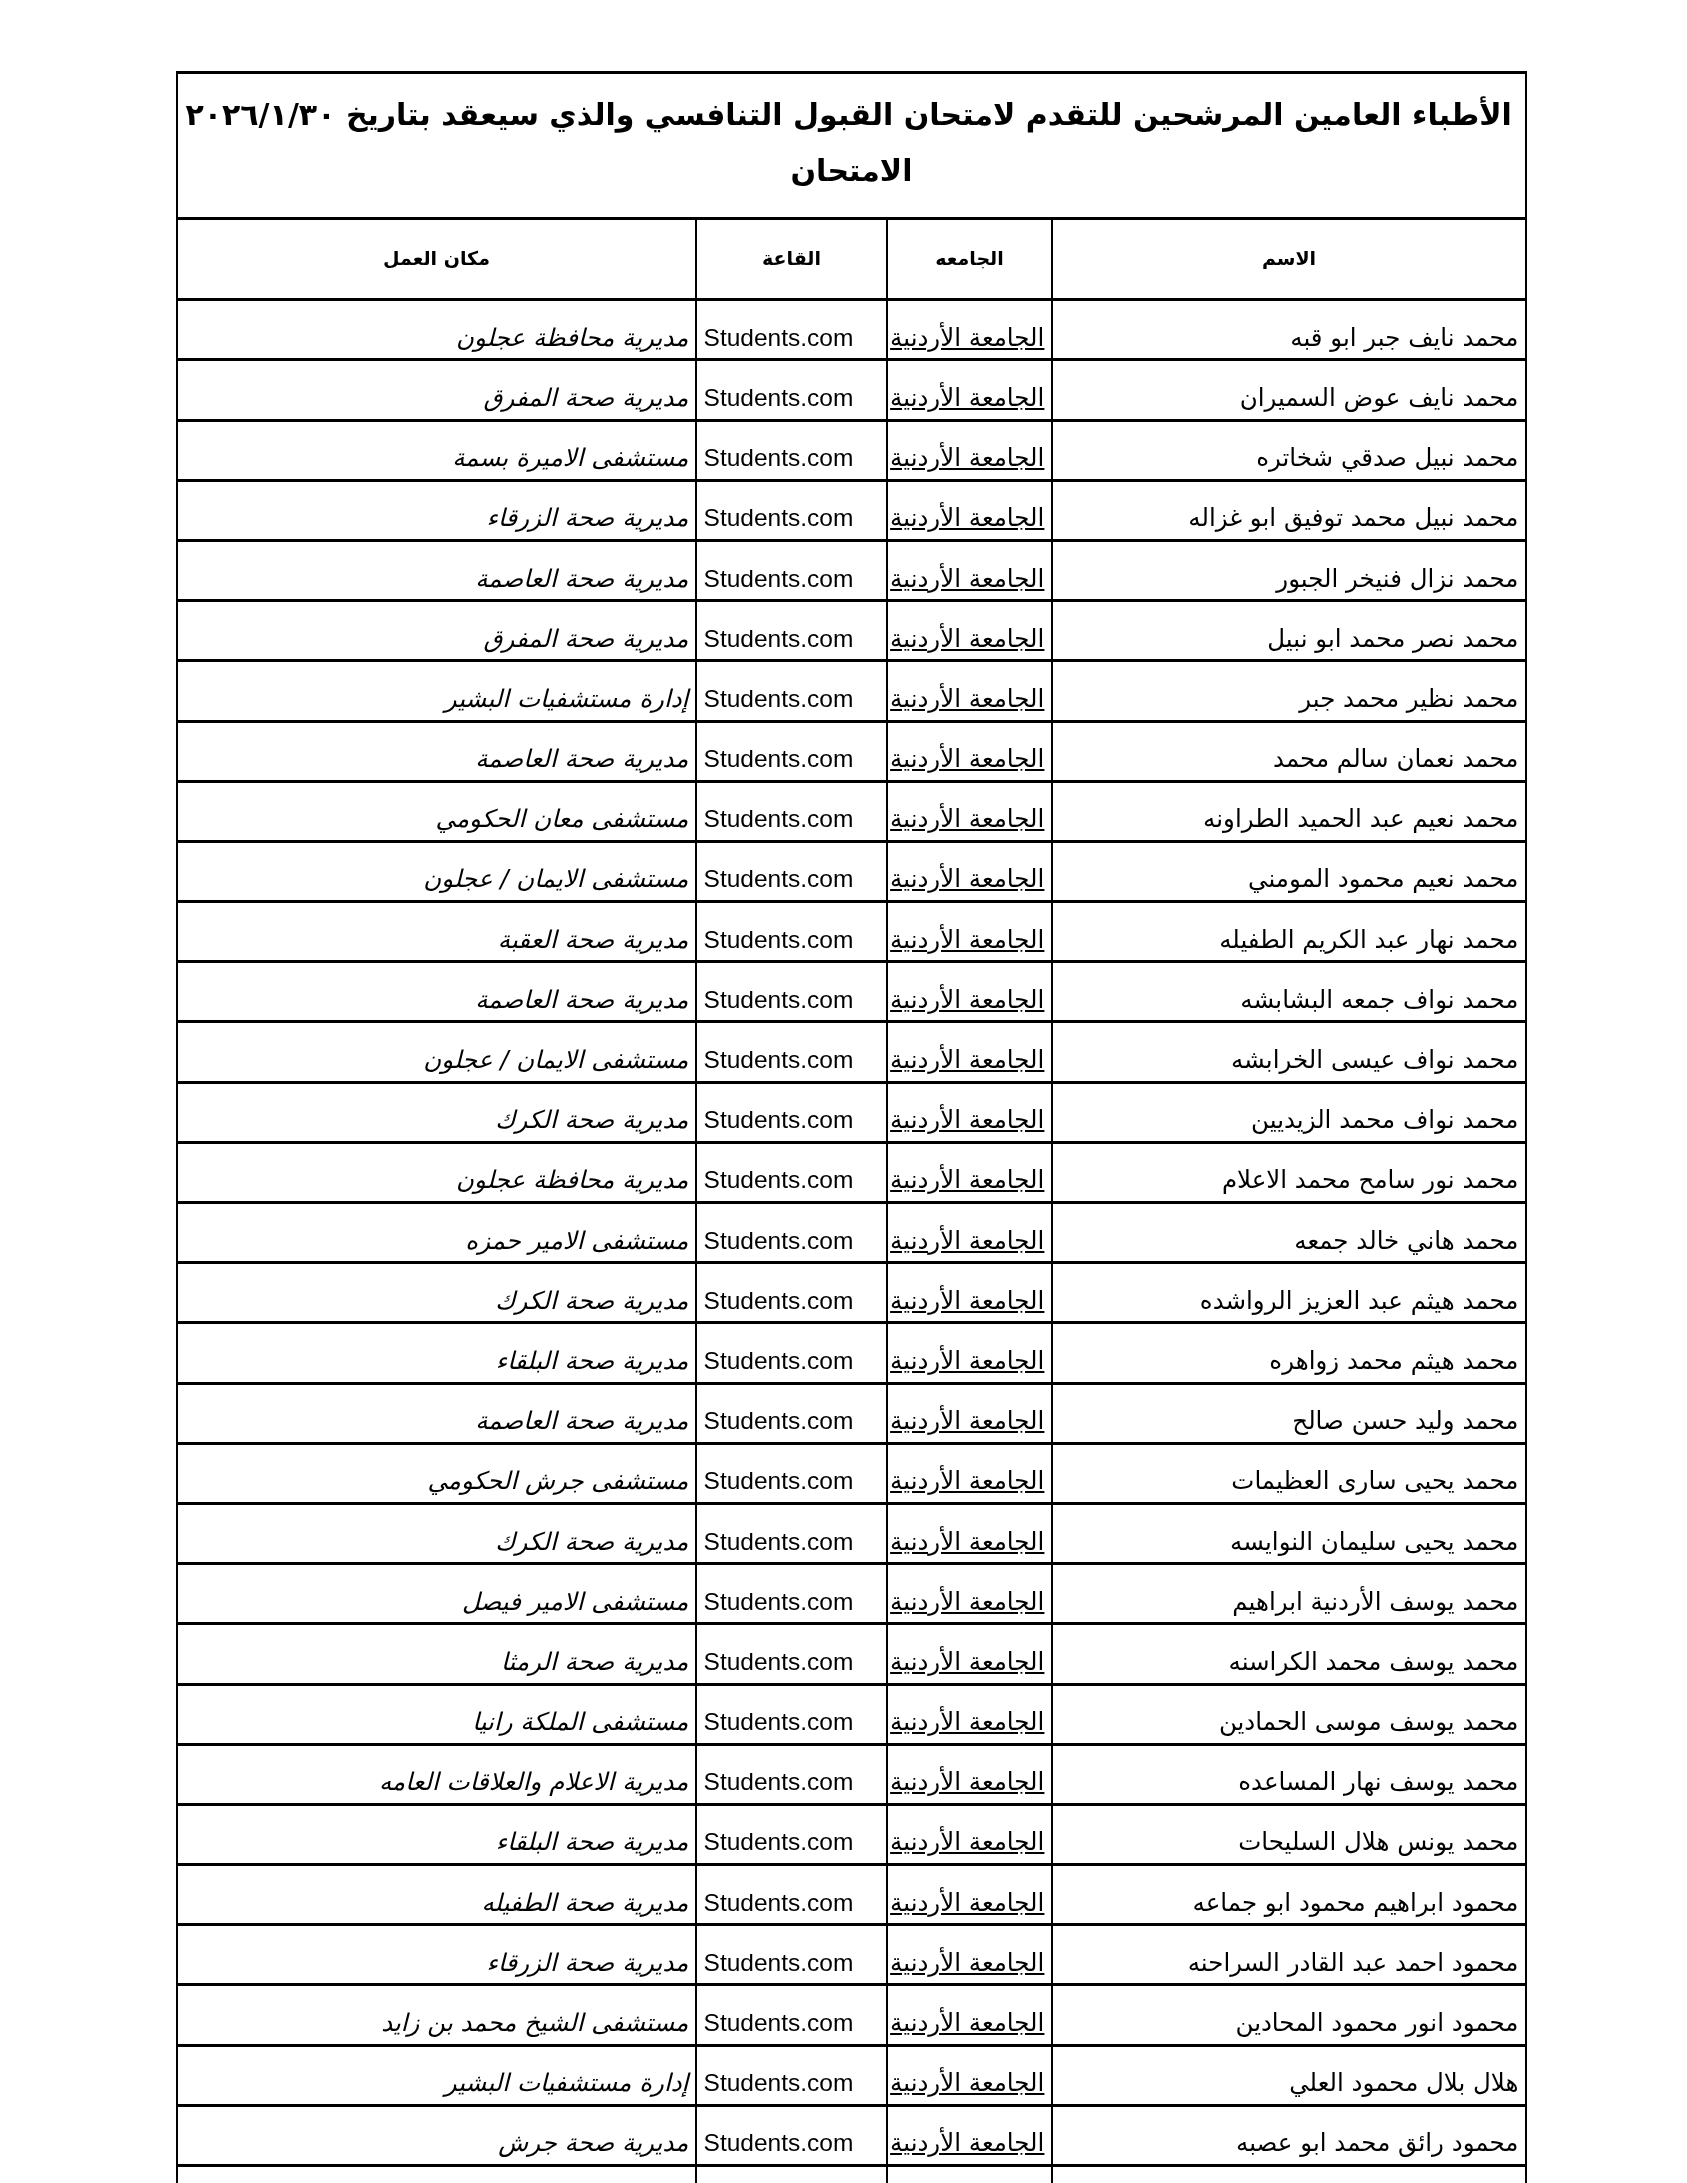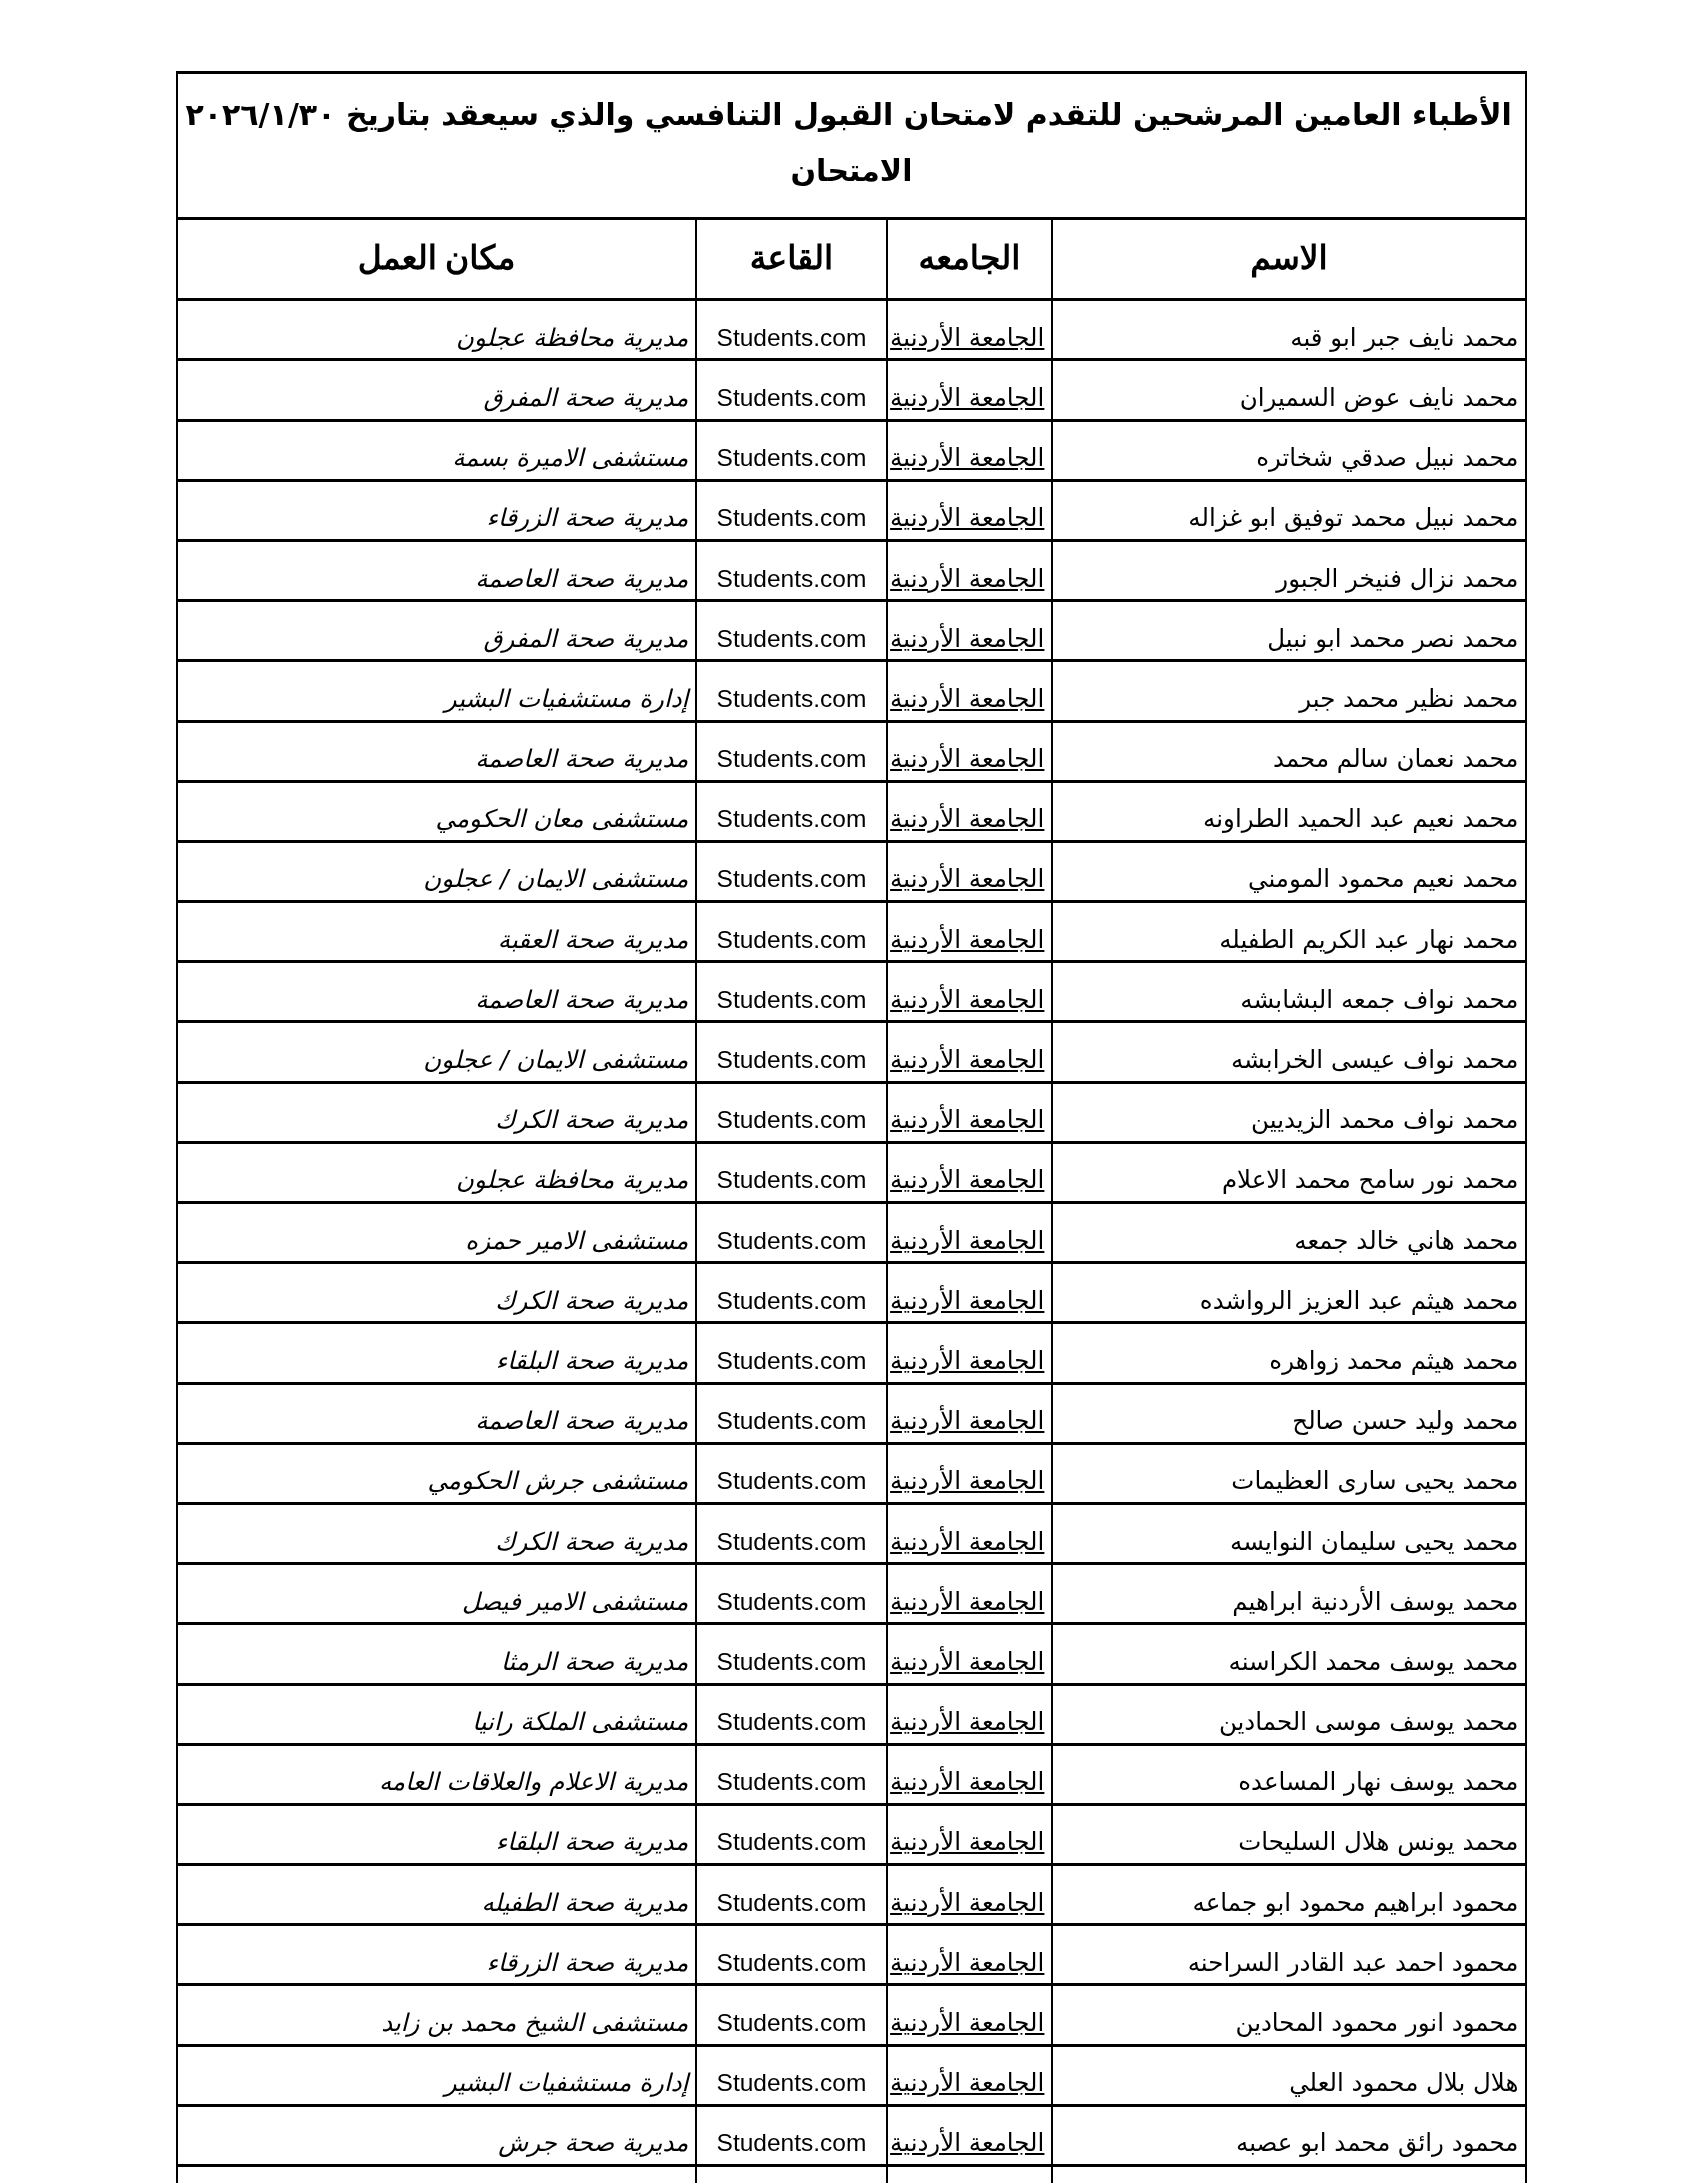--- a/index.html
+++ b/index.html
@@ -42,36 +42,35 @@
   .title-line {
     font-weight: bold;
     font-size: 30px;
     line-height: 56px;
     white-space: nowrap;
   }
   
   .header-row th {
     height: 62px;
     font-weight: bold;
-    font-size: 33px;
+    font-size: 19px;
     text-align: center;
     vertical-align: middle;
     padding: 6.6px 5.3px 9.3px 5.3px;
-    font-family: Liberation Serif, serif;
   }
   
   .doc-table tbody td {
     height: 48px;           
     vertical-align: bottom;
     padding: 2.6px 6.6px 6.6px 6.6px;
     font-size: 24.5px;
   }
   td.cell-name      { text-align: right; }
   td.cell-university{ text-align: center; font-size: 19px; padding-bottom: 8px; text-decoration: underline; }
-  td.cell-hall      { text-align: center;  direction: ltr;
+  td.cell-hall      { text-align: left;  direction: ltr;
                       font-family: "Liberation Sans", "DejaVu Sans", sans-serif;
                       font-size: 24.5px; padding-left: 5.3px; padding-bottom: 5.3px; }
   td.cell-workplace { text-align: right; font-style: italic; }
 </style>
 </head>
 <body>
 
 <div class="page">
   <table class="doc-table">
     <colgroup>

